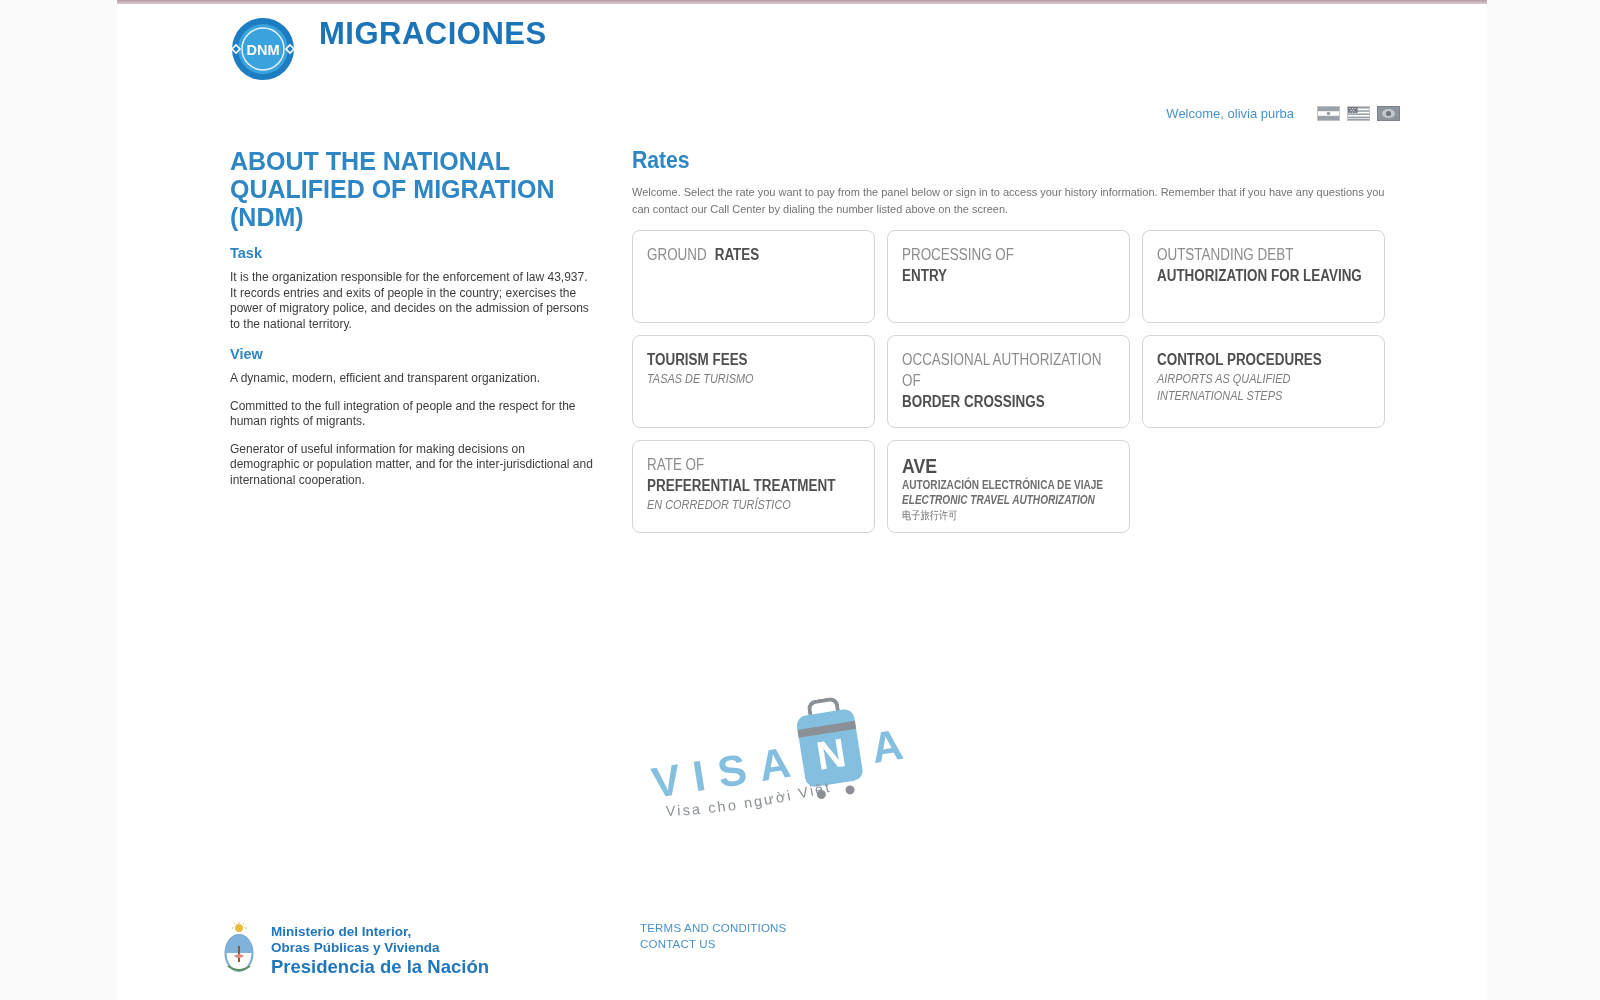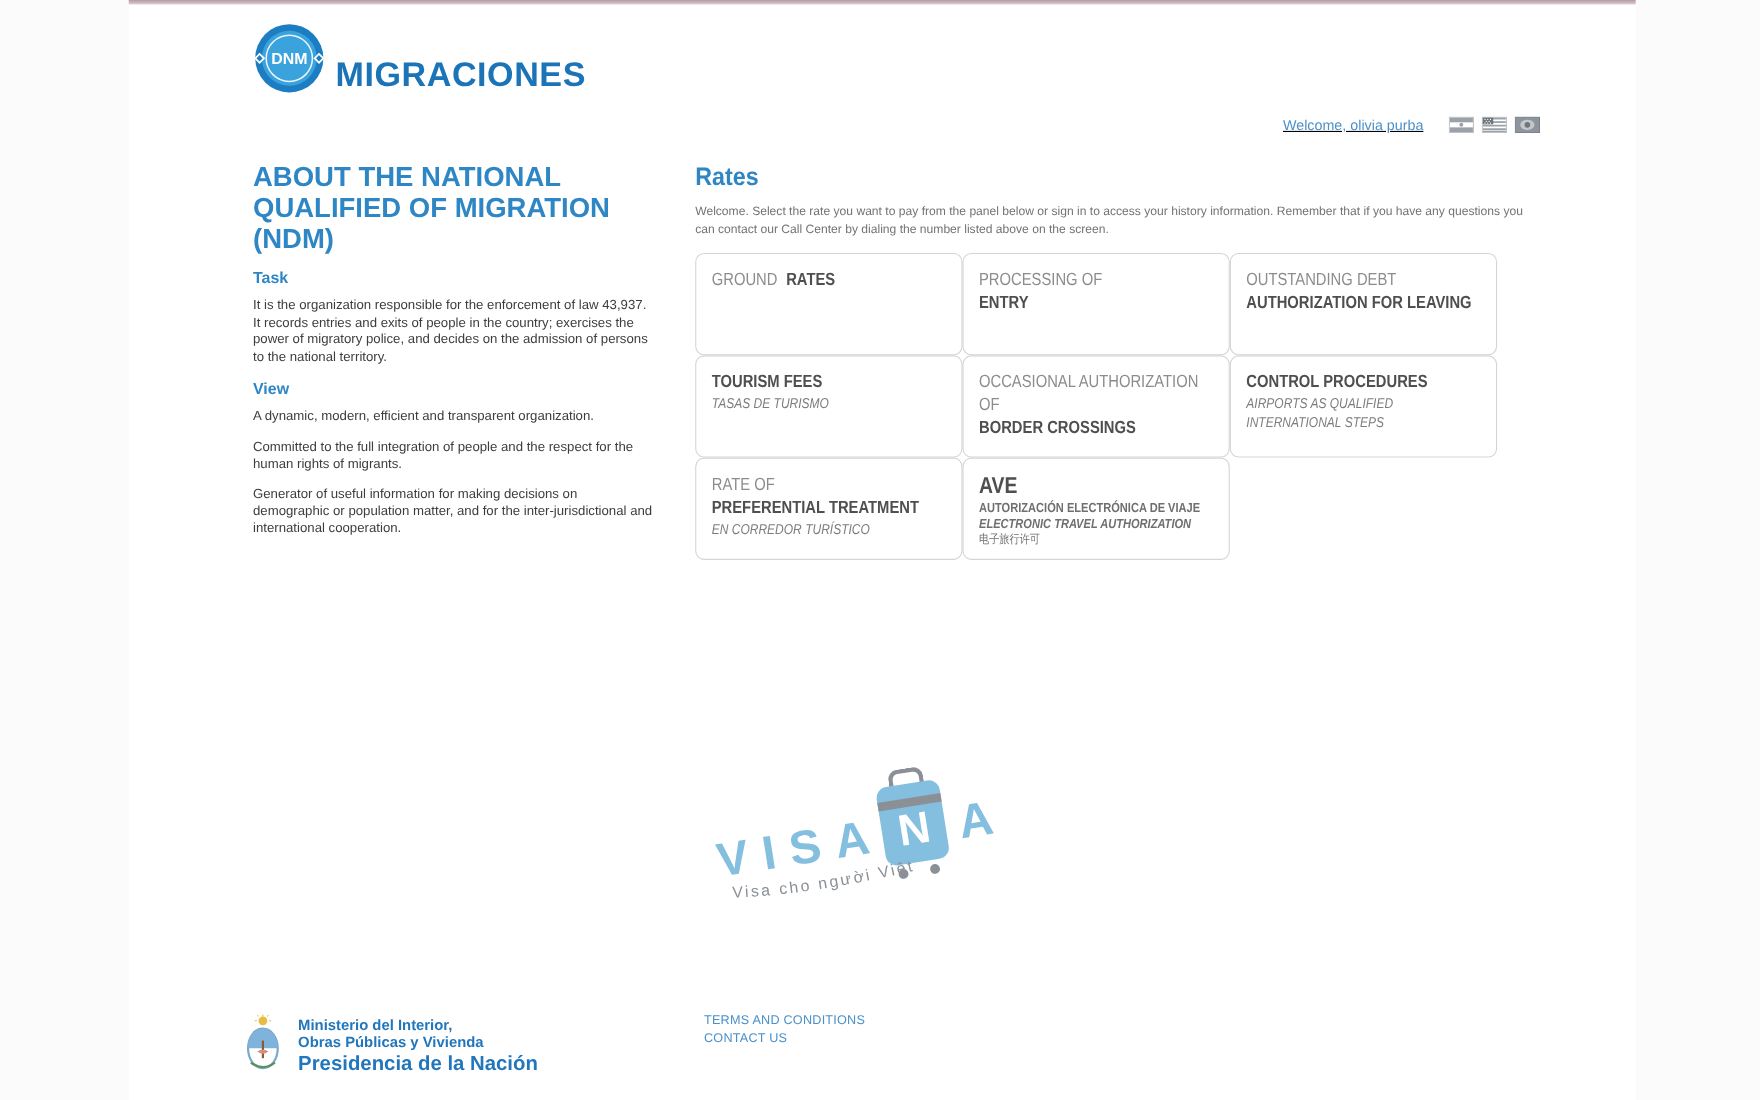--- a/index.html
+++ b/index.html
@@ -10,50 +10,50 @@
     font-family:"Liberation Sans","DejaVu Sans",sans-serif;
     -webkit-font-smoothing:antialiased;
   }
   .page {
     position:relative; margin-left:117px; width:1370px; min-height:1000px;
     background:#ffffff;
   }
   .topline { height:4px; width:100%; background:linear-gradient(#b59ba2,#dccdd1); }
 
   
-  .brandrow { display:flex; align-items:flex-end; padding:12px 0 0 113px; height:82px; }
+  .brandrow { display:flex; align-items:flex-start; padding:12px 0 0 113px; height:82px;gap:14px; }
   .brand-logo { width:66px; height:66px; flex:0 0 auto; cursor:pointer; }
   .brand-text { margin-left:9px; font-size:31px; font-weight:bold; color:#1b74b8; letter-spacing:0.5px; }
 
   
   .nav { display:flex; align-items:stretch; height:50px; background:#2f97d4;
          border-radius:5px; margin:12px 59px 0 115px; border-bottom:2px solid #2587c2; }
   .nav-item { display:flex; align-items:center; padding:0 26px; color:#ffffff;
               font-size:13px; cursor:pointer; border-right:1px solid rgba(255,255,255,0.35); }
   .nav-item.active { font-size:19px; padding:0 24px; }
 
   
-  .userbar { display:flex; justify-content:flex-end; align-items:flex-end; padding:20px 87px 0 0;text-decoration:underline; }
+  .userbar { display:flex; justify-content:flex-end; align-items:flex-end; padding:20px 87px 0 0; }
   .welcome { color:#4a90c9; font-size:13px; margin-right:16px; }
   .flag { display:inline-block; margin-left:7px; cursor:pointer; line-height:0; }
 
   
   .main { display:flex; margin:26px 0 0 113px; }
   .left-col { width:382px; flex:0 0 auto; }
   .about-title { width:334px; margin:0 0 12px; font-size:25px; line-height:28px;
                  font-weight:bold; color:#2e86c5; }
   .subhead { margin:14px 0 9px; font-size:14.5px; font-weight:bold; color:#2e86c5; }
   .para { width:366px; margin:0 0 12px; font-size:12px; line-height:15.5px; color:#3d3d3d; }
 
   .right-col { margin-left:20px; width:765px; }
   .rates-title { margin:0 0 10px; font-size:23px; font-weight:bold; color:#2e86c5;
                  transform:scaleX(0.92); transform-origin:0 50%; }
   .rates-intro { margin:0 0 13px; font-size:11px; line-height:16.5px; color:#737373; width:755px; }
 
-  .grid { display:grid; grid-template-columns:repeat(3,243px); }
+  .grid { display:grid; grid-template-columns:repeat(3,243px); gap:12px; }
   .card { height:93px; padding:13px 14px; background:#fff; border:1px solid #d5d5d5;
           border-radius:8px; cursor:pointer; overflow:hidden; }
   .ct { transform:scaleX(0.84); transform-origin:0 0; width:119%; }
   .cl  { font-size:16px; line-height:21px; color:#8c8c8c; }
   .cb  { font-size:16px; line-height:21px; color:#4f4f4f; font-weight:bold; }
   .ci  { font-size:13px; line-height:17px; color:#7d7d7d; font-style:italic; }
   .crow .cl, .crow .cb { display:inline; }
   .crow .cl { margin-right:5px; }
   .ave-title { font-size:21px; line-height:24px; font-weight:bold; color:#4f4f4f; }
   .csub { font-size:12px; line-height:15px; color:#6f6f6f; font-weight:bold; }

